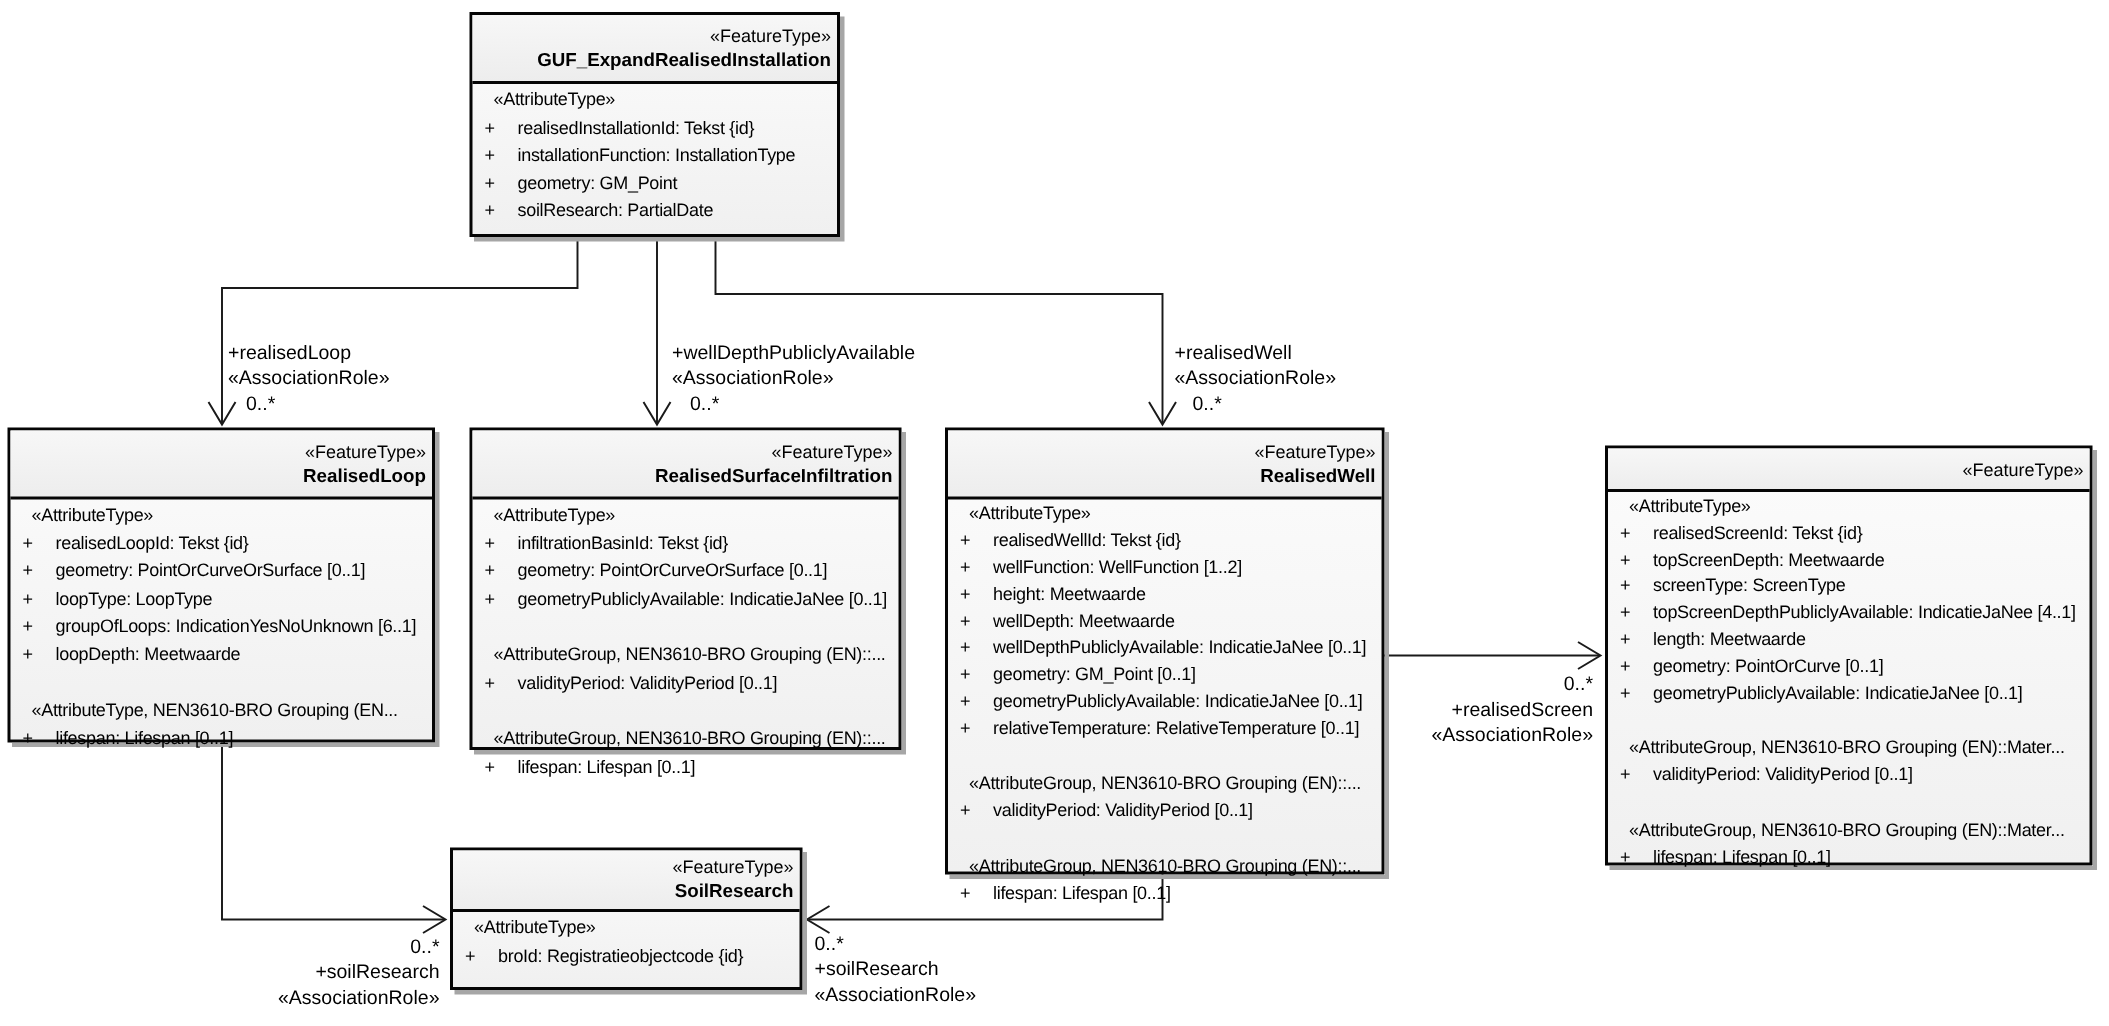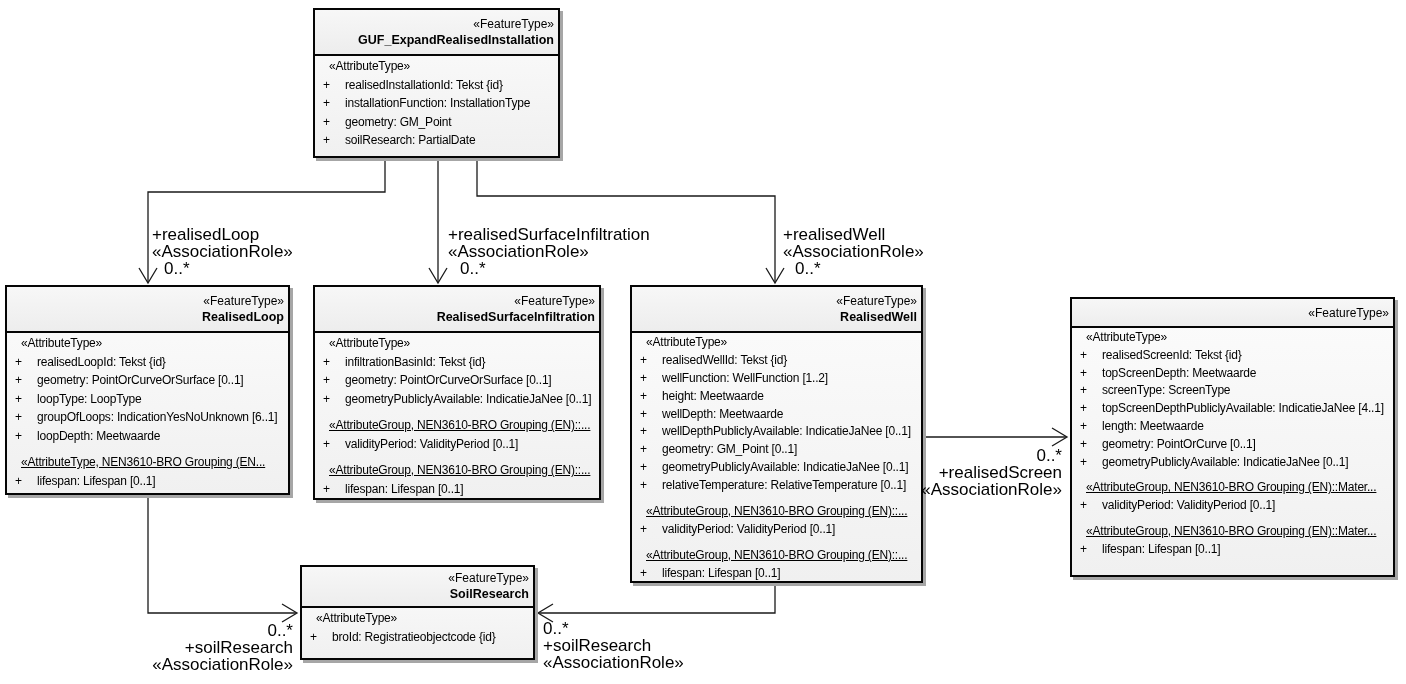--- a/index.html
+++ b/index.html
@@ -15,24 +15,24 @@
     background:linear-gradient(180deg,#fcfcfc 0%,#f0f0f0 100%);
     border:2px solid #050505;
     box-shadow:3px 3px 0 #a6a6a6;
   }
   .cls-title { border-bottom:2px solid #050505; text-align:right; padding:7px 4px 5px; background:linear-gradient(180deg,#f7f7f7,#ededed); }
   .stereo { font-size:12px; line-height:15px; }
   .cname  { font-size:12.5px; line-height:17px; font-weight:bold; }
   .cls-body { padding:1px 3px 0 8px; overflow:hidden; }
   .c-row { height:var(--rh,18.5px); line-height:var(--rh,18.5px); font-size:12px; letter-spacing:-0.2px; white-space:nowrap; }
   .c-row.hdr { padding-left:6px; }
-  .c-row.gap { margin-top:8px;text-decoration:underline; }
+  .c-row.gap { margin-top:19px; }
   .c-row .vis { display:inline-block; width:22px; }
 
-  .alabel { position:absolute; font-size:17px; line-height:17px; white-space:nowrap; }
+  .alabel { position:absolute; font-size:13px; line-height:17px; white-space:nowrap; }
   .alabel.right { text-align:right; }
   .alabel .mult-ind { padding-left:12px; }
 </style>
 </head>
 <body>
 
 <div class="stage">
 
   <svg class="wires" width="1406" height="684" viewBox="0 0 1406 684">
     <g stroke="#1a1a1a" stroke-width="1.3" fill="none">
@@ -164,21 +164,21 @@
       </div>
   </div>
 
   <div class="alabel" style="left:152px;top:226px">
     <div>+realisedLoop</div>
     <div>«AssociationRole»</div>
     <div class="mult-ind">0..*</div>
   </div>
 
   <div class="alabel" style="left:448px;top:226px">
-    <div>+realisedSurfaceInfiltration</div>
+    <div>+wellDepthPubliclyAvailable</div>
     <div>«AssociationRole»</div>
     <div class="mult-ind">0..*</div>
   </div>
 
   <div class="alabel" style="left:783px;top:226px">
     <div>+realisedWell</div>
     <div>«AssociationRole»</div>
     <div class="mult-ind">0..*</div>
   </div>
 

